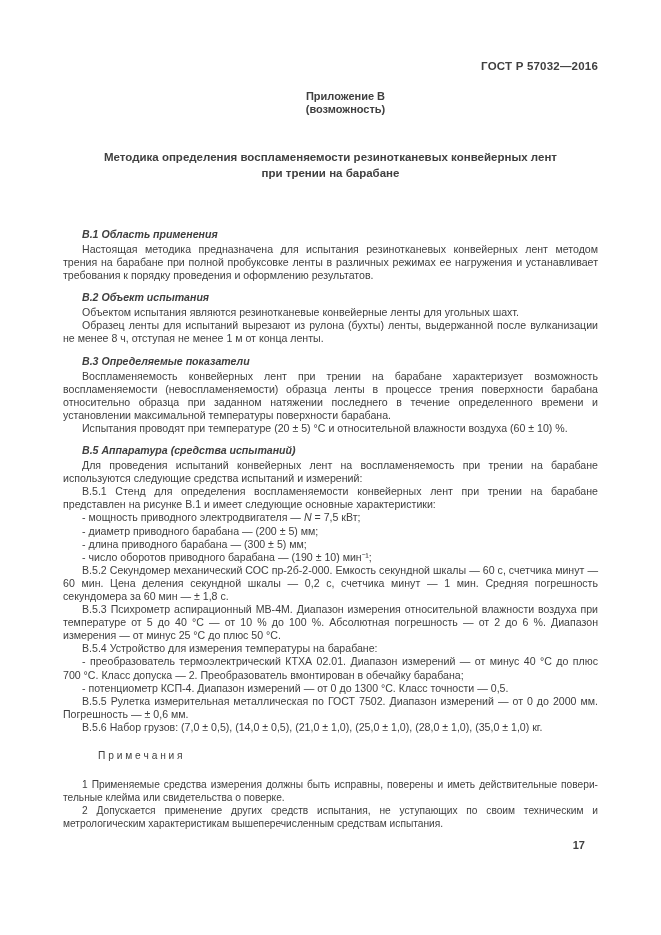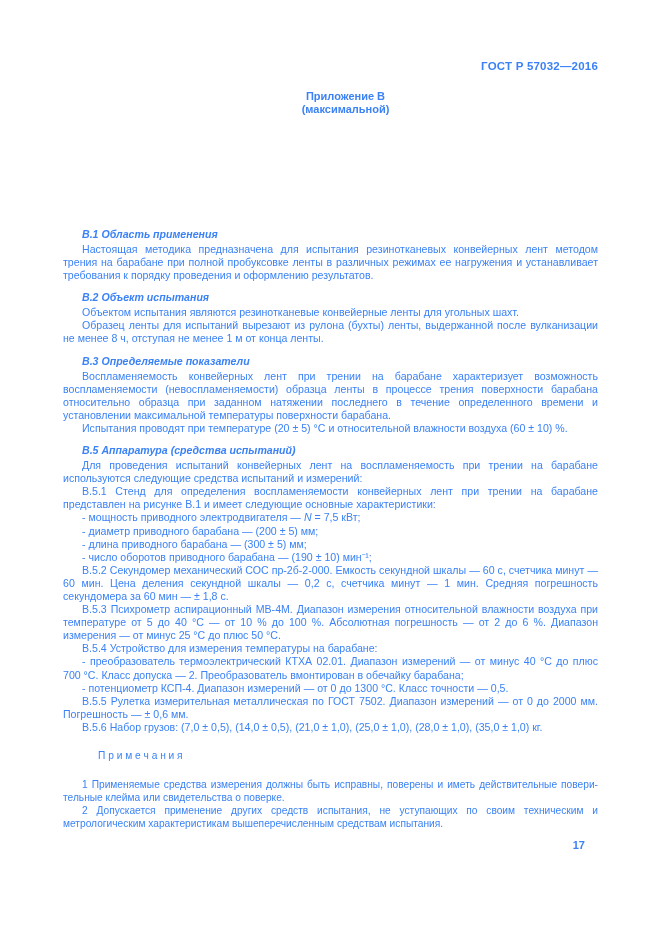--- a/index.html
+++ b/index.html
@@ -1,21 +1,21 @@
 <!DOCTYPE html>
 <html lang="ru"><head>
 <meta charset="utf-8">
 <style>
   html,body{margin:0;padding:0;background:#ffffff;}
   .page{
     position:relative;
     width:661px;height:935px;
     background:#ffffff;
     font-family:"Liberation Sans",sans-serif;
-    color:#3b82f6;
+    color:#404040;
     overflow:hidden;
   }
   .doc-header{
     position:absolute;top:60px;right:63px;
     font-size:11.5px;font-weight:bold;letter-spacing:0.2px;
   }
   .annex{
     position:absolute;top:90px;left:0;right:0;
     text-align:center;font-size:11px;font-weight:bold;line-height:13px;padding-left:30px;
   }
@@ -44,23 +44,27 @@
 </style>
 </head>
 <body>
 
 <div class="page">
 
   <div class="doc-header">ГОСТ Р 57032—2016</div>
 
   <div class="annex">
     <div>Приложение В</div>
-    <div>(максимальной)</div>
+    <div>(возможность)</div>
   </div>
 
+  <div class="doc-title">
+    <div>Методика определения воспламеняемости резинотканевых конвейерных лент</div>
+    <div>при трении на барабане</div>
+  </div>
 
   <div class="content">
 
     <div class="sec-heading">В.1 Область применения</div>
     <p>Настоящая методика предназначена для испытания резинотканевых конвейерных лент методом трения на барабане при полной пробуксовке ленты в различных режимах ее нагружения и устанавливает требования к по­рядку проведения и оформлению результатов.</p>
 
     <div class="sec-heading">В.2 Объект испытания</div>
     <p>Объектом испытания являются резинотканевые конвейерные ленты для угольных шахт.</p>
     <p>Образец ленты для испытаний вырезают из рулона (бухты) ленты, выдержанной после вулканизации не менее 8 ч, отступая не менее 1 м от конца ленты.</p>
 

